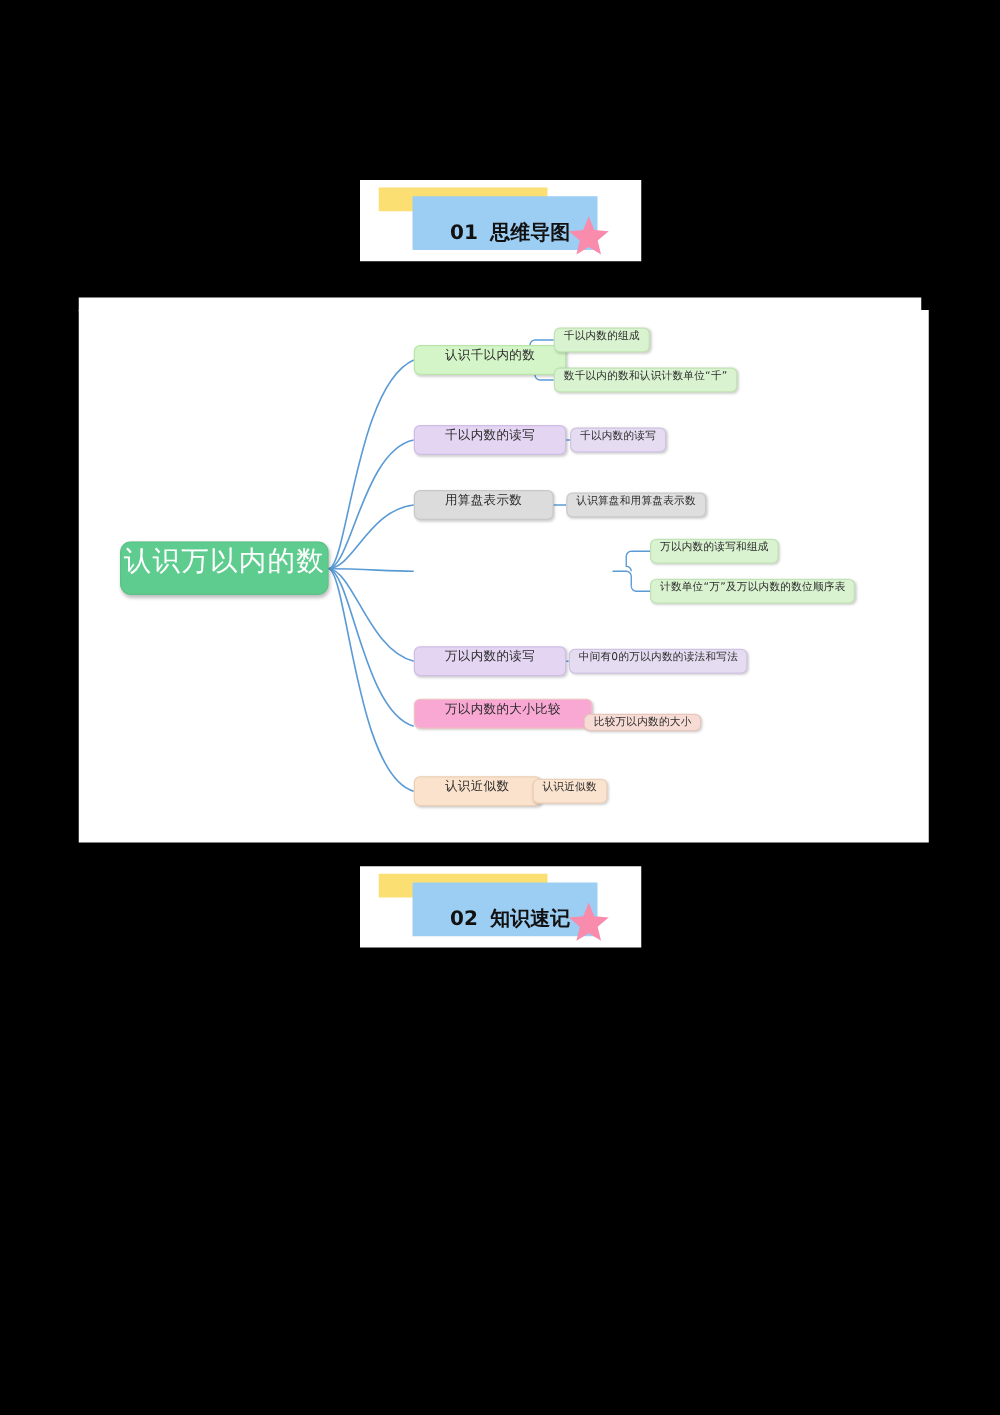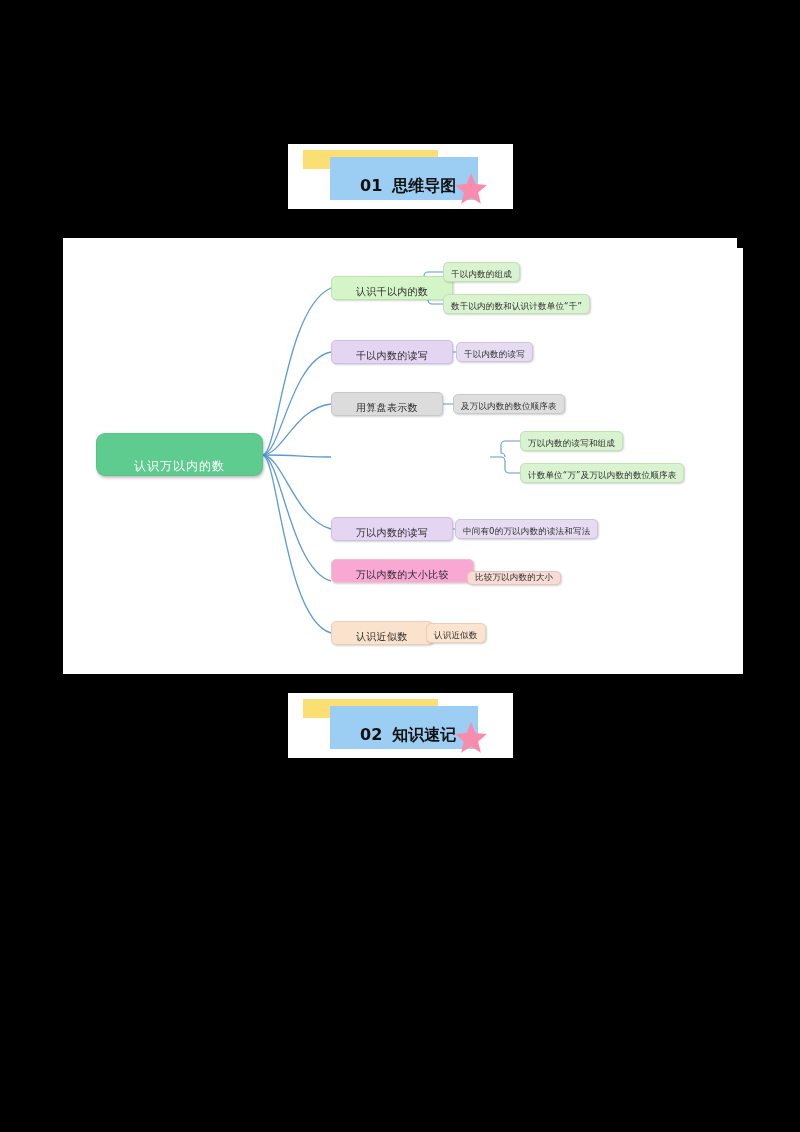--- a/index.html
+++ b/index.html
@@ -90,32 +90,32 @@
     left: 0; top: 0;
     width: 737px;
     height: 440px;
     pointer-events: none;
   }
 
   
   .node {
     position: absolute;
     display: flex;
-    align-items: flex-end;
+    align-items: flex-start;
     justify-content: center;
     border-radius: 5px;
     white-space: nowrap;
     font-family: "DejaVu Sans", "Liberation Sans", sans-serif;
     color: #2b2b2b;
     box-shadow: 1px 1px 2px rgba(0,0,0,0.18);
   }
   .node.center {
     border-radius: 9px;
     color: #ffffff;
-    font-size: 12px;
+    font-size: 22px;
     letter-spacing: 1px;
     box-shadow: 1px 2px 3px rgba(0,0,0,0.25);
     border: 1px solid rgba(0,0,0,0.05);
   }
   .node.branch {
     font-size: 10px;
     padding: 0 24px;
     letter-spacing: 0.3px;
   }
   .node.leaf {
@@ -190,21 +190,21 @@
       <span>千以内数的读写</span>
     </div>
     <div class="node leaf" style="left:393px; top:94px; height:20px; background:#e6dcf2; border:1px solid #d0c2e4;">
       <span>千以内数的读写</span>
     </div>
 
     <div class="node branch" style="left:268px; top:144px; height:24px; background:#dcdcdc; border:1px solid #c8c8c8;">
       <span>用算盘表示数</span>
     </div>
     <div class="node leaf" style="left:390px; top:146px; height:20px; background:#dedede; border:1px solid #c9c9c9;">
-      <span>及万以内数的数位顺序表</span>
+      <span>认识算盘和用算盘表示数</span>
     </div>
 
     <div class="node leaf" style="left:457px; top:183px; height:20px; background:#d9f2d0; border:1px solid #bfe3b2;">
       <span>万以内数的读写和组成</span>
     </div>
     <div class="node leaf" style="left:457px; top:215px; height:20px; background:#d9f2d0; border:1px solid #bfe3b2;">
       <span>计数单位“万”及万以内数的数位顺序表</span>
     </div>
 
     <div class="node branch" style="left:268px; top:269px; height:24px; background:#e4d5f3; border:1px solid #cfbde6;">

